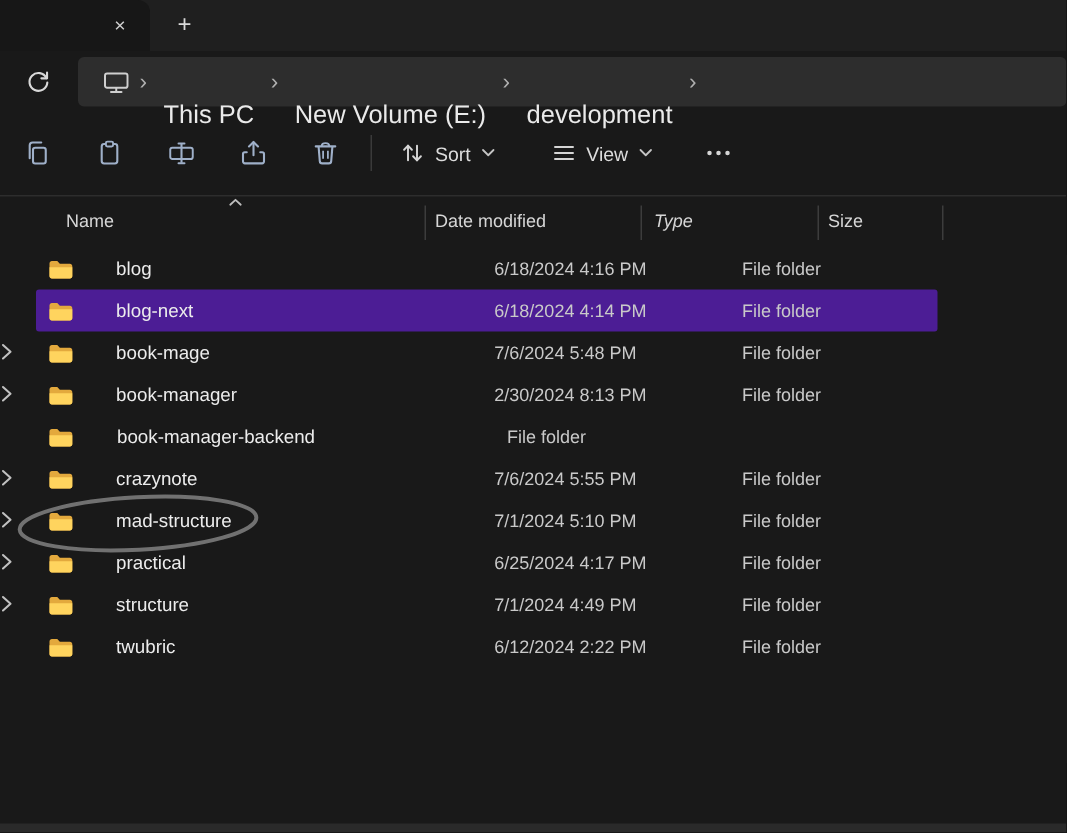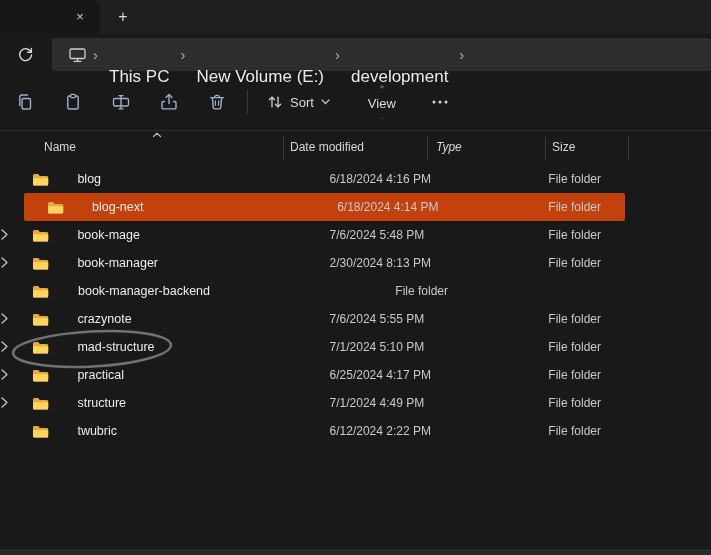--- a/index.html
+++ b/index.html
@@ -19,38 +19,38 @@
   .breadcrumb-bar { position:absolute; left:52px; top:4px; right:0; height:33px; background:#2d2d2d; border-radius:4px; display:flex; align-items:center; padding:0 10px; cursor:text; }
   .crumb { padding:0 9px; height:25px; line-height:25px; font-size:17px; color:#eaeaea; border-radius:4px; white-space:nowrap; cursor:pointer;margin-top:43px; }
   .crumb-chev { color:#b0b0b0; font-size:15px; padding:0 2px; line-height:25px; cursor:pointer; }
   .pc-icon { display:flex; margin:0 4px 0 6px; }
 
   
   .toolbar { position:absolute; top:74px; left:0; right:0; height:57px; border-bottom:1px solid #2d2d2d; display:flex; align-items:center; padding-left:5px; }
   .tb-btn { width:40px; height:36px; margin-right:8px; border:none; background:transparent; border-radius:4px; display:flex; align-items:center; justify-content:center; cursor:pointer; }
   .tb-sep { width:1px; height:24px; background:#3a3a3a; margin:0 8px 0 2px; }
   .tb-drop { height:34px; border:none; background:transparent; border-radius:4px; display:flex; align-items:center; gap:7px; padding:0 11px; color:#dcdcdc; font-size:13px; cursor:pointer;text-align:right; }
-  .tb-drop.view { margin-left:16px;flex-direction:column; }
+  .tb-drop.view { margin-left:16px; }
   .tb-more { margin-left:14px; width:38px; height:34px; border:none; background:transparent; border-radius:4px; display:flex; align-items:center; justify-content:center; cursor:pointer; }
 
   
   .list-header { position:absolute; top:131px; left:0; right:0; height:34px; }
   .hcol { position:absolute; top:9px; font-size:12px; color:#d6d6d6; cursor:pointer; white-space:nowrap; }
   .h-name { left:44px; } .h-date { left:290px; } .h-type { left:436px;font-style:italic; } .h-size { left:552px; }
   .hsep { position:absolute; top:6px; width:1px; height:23px; background:#3c3c3c; }
   .sort-caret { position:absolute; left:152px; top:1px; }
 
   
   .rows { position:absolute; top:165px; left:0; right:0; }
   .row { height:28px; margin-left:24px; width:601px; display:flex; align-items:center; border-radius:2px; cursor:pointer;gap:24px; }
-  .row.selected { background:#c2410c;padding-left:15px; }
+  .row.selected { background:#4c1d95; }
   .c-icon { margin-left:8px; width:18px; display:flex; align-items:center; }
   .c-name { margin-left:4px; width:236px; font-size:12.5px; color:#ececec; white-space:nowrap; overflow:hidden; }
   .c-date { width:146px; font-size:12px; color:#c9c9c9; white-space:nowrap; }
-  .c-type { width:110px; font-size:12px; color:#c9c9c9; white-space:nowrap;text-align:right; }
+  .c-type { width:110px; font-size:12px; color:#c9c9c9; white-space:nowrap; }
   .c-size { flex:1; font-size:12px; color:#c9c9c9; }
 
   
   .rail-chev { position:absolute; left:0; width:9px; height:13px; pointer-events:none; }
 
   
   .annotation { position:absolute; left:8px; top:327px; pointer-events:none; }
 
   .bottom-edge { position:absolute; bottom:0; left:0; right:0; height:6px; background:#2a2a2a; }
 </style>

